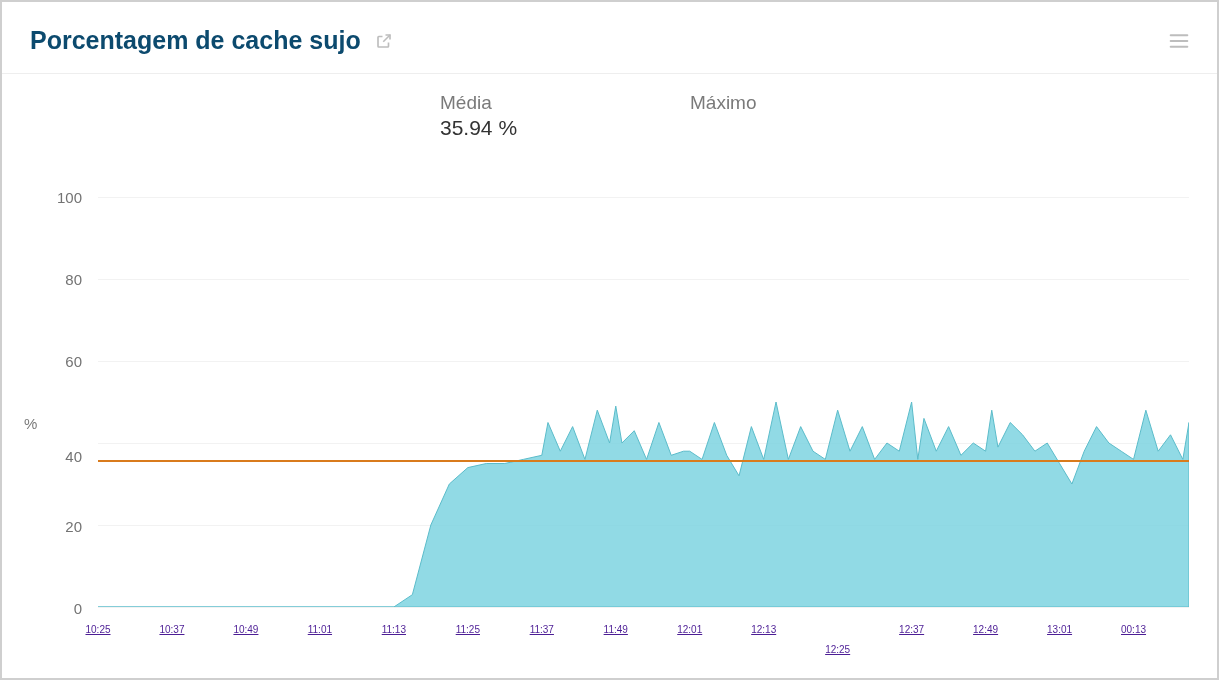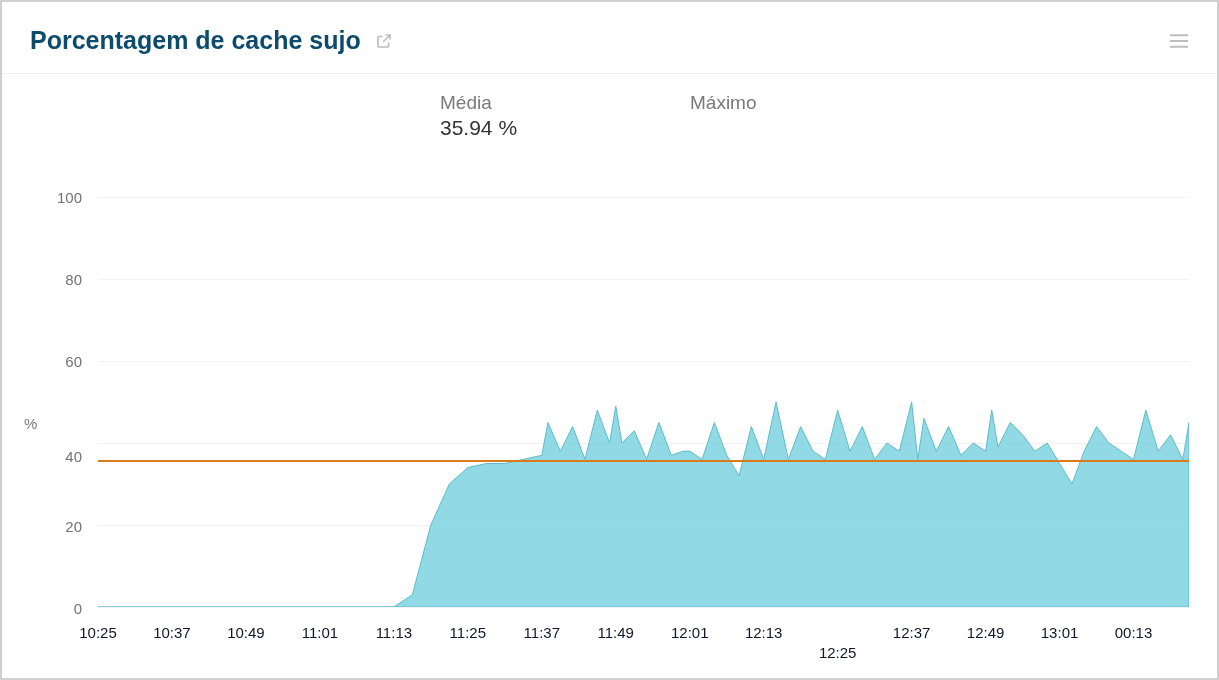--- a/index.html
+++ b/index.html
@@ -132,23 +132,24 @@
     position: absolute;
     left: 68px;
     right: 0;
     bottom: 0;
     height: 34px;
   }
   .x-tick {
     position: absolute;
     top: 10px;
     transform: translateX(-50%);
-    font-size: 15px;
-    color: #0f172a;
+    font-size: 10px;
+    color: #4c1d95;
     white-space: nowrap;
+    text-decoration: underline;
   }
 </style>
 </head>
 <body>
 
 <div class="panel">
 
   <div class="panel-header">
     <div class="title-wrap">
       <span class="title">Porcentagem de cache sujo</span>

